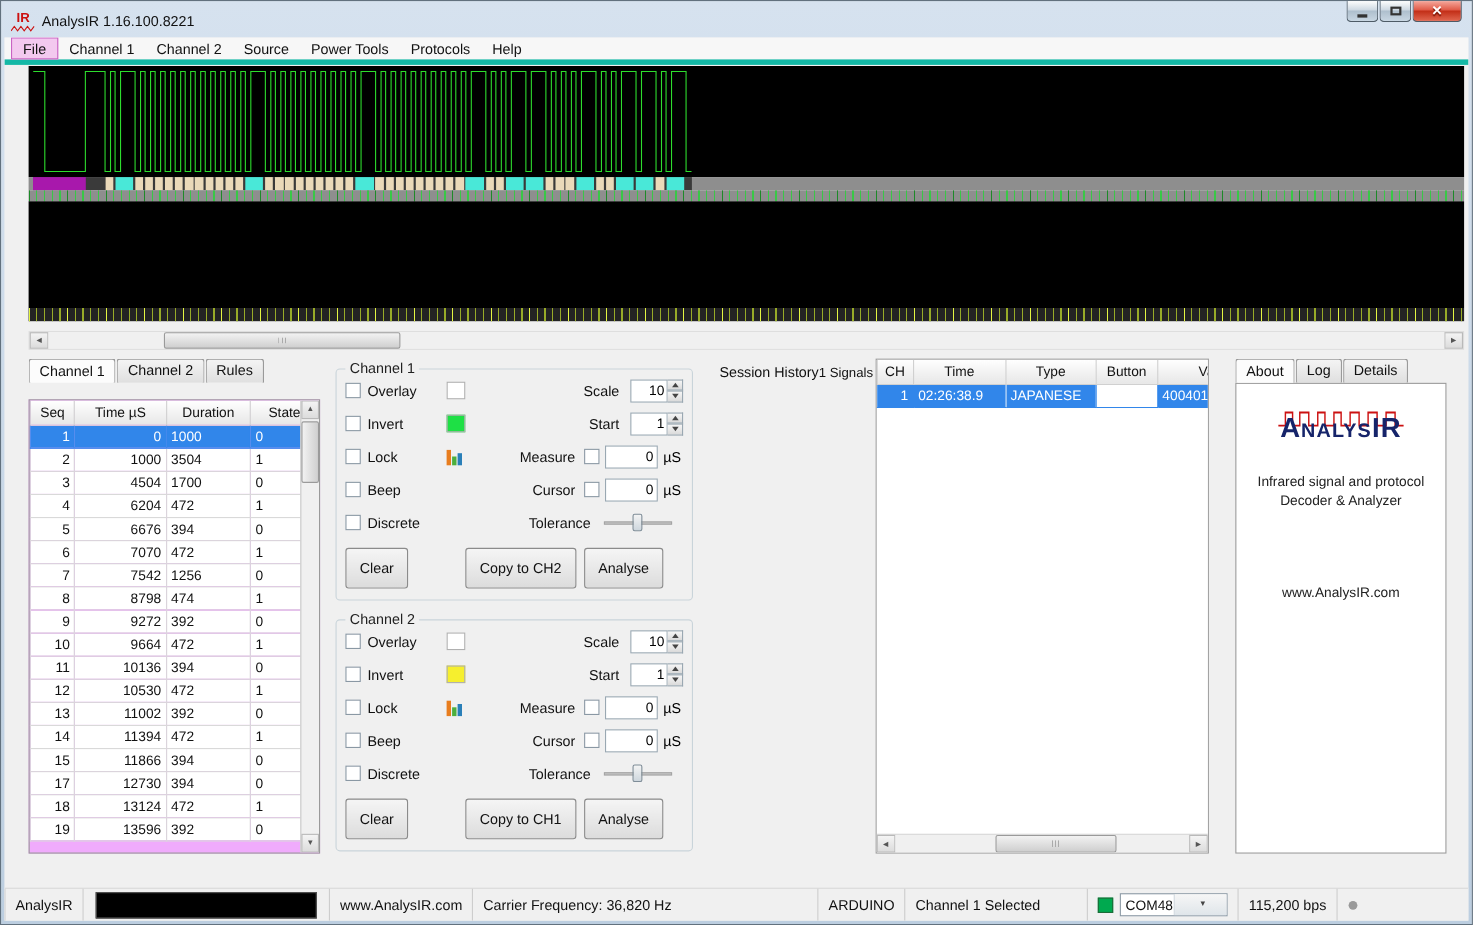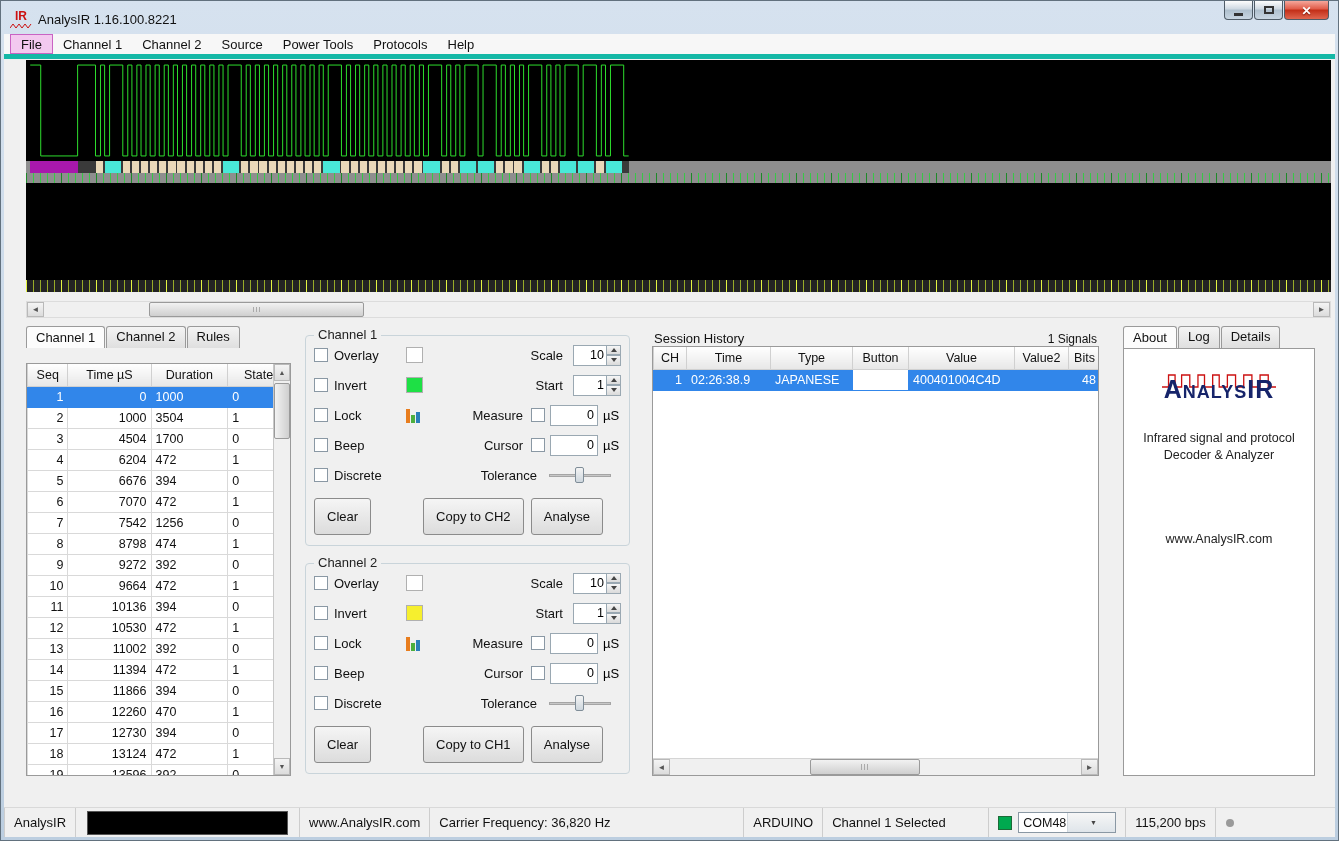--- a/index.html
+++ b/index.html
@@ -103,21 +103,21 @@
   .slider{ width:62px; height:18px; position:relative; margin-left:12px; margin-right:10px;}
   .slider .track{ position:absolute; left:0; right:0; top:8px; height:3px; background:#c7c7c7; border:1px solid #a5a5a5;}
   .slider .thumb{ position:absolute; left:26px; top:1px; width:9px; height:16px;
     background:linear-gradient(#f4f4f4,#cdd6dd); border:1px solid #7f8d98; border-radius:2px; cursor:pointer;}
   .btnrow{ display:flex; align-items:center; margin-top:8px; }
   .btn{ height:37px; border:1px solid #8b8b8b; border-radius:3px; background:linear-gradient(#f5f5f5,#dcdcdc);
     font-size:13px; color:#111; padding:16px 12px; display:flex; align-items:center; cursor:pointer;}
   .btn.copy{ margin-left:52px; }
   .btn.analyse{ margin-left:auto; margin-right:18px;}
   
-  .session-panel{ width:447px; margin-left:22px; display:flex; flex-direction:column; }
+  .session-panel{ width:447px; margin-left:22px; display:flex; flex-direction:row; }
   .sh-head{ display:flex; align-items:flex-end; font-size:13px; color:#111; height:20px; padding:0 2px;}
   .sh-count{ margin-left:auto; font-size:12px; }
   .sh-body{ flex:1; border:1px solid #9a9a9a; background:#fff; display:flex; flex-direction:column; overflow:hidden;}
   .sw0{width:33px;} .sw1{width:84px;} .sw2{width:82px;} .sw3{width:56px;} .sw4{width:106px;} .sw5{width:54px;} .sw6{width:32px;}
   table.grid th{ text-align:center; }
   td.sc0{ text-align:right;} td.sc4{ text-align:left;} td.sc6{ text-align:right;}
   td.sc3{ background:#fff !important; color:#111 !important; border:1px solid #c8c8c8;}
   .sh-fill{ flex:1; background:#fff; }
   .sh-scroll{ border-top:1px solid #d5d5d5; }
   
@@ -358,26 +358,20 @@
                   <td class="pc2">472</td>
                   <td class="pc3">1</td>
                 </tr>
                 <tr>
                   <td class="pc0">15</td>
                   <td class="pc1">11866</td>
                   <td class="pc2">394</td>
                   <td class="pc3">0</td>
                 </tr>
                 <tr>
-                  <td class="pc0">16</td>
-                  <td class="pc1">12260</td>
-                  <td class="pc2">470</td>
-                  <td class="pc3">1</td>
-                </tr>
-                <tr>
                   <td class="pc0">17</td>
                   <td class="pc1">12730</td>
                   <td class="pc2">394</td>
                   <td class="pc3">0</td>
                 </tr>
                 <tr>
                   <td class="pc0">18</td>
                   <td class="pc1">13124</td>
                   <td class="pc2">472</td>
                   <td class="pc3">1</td>

